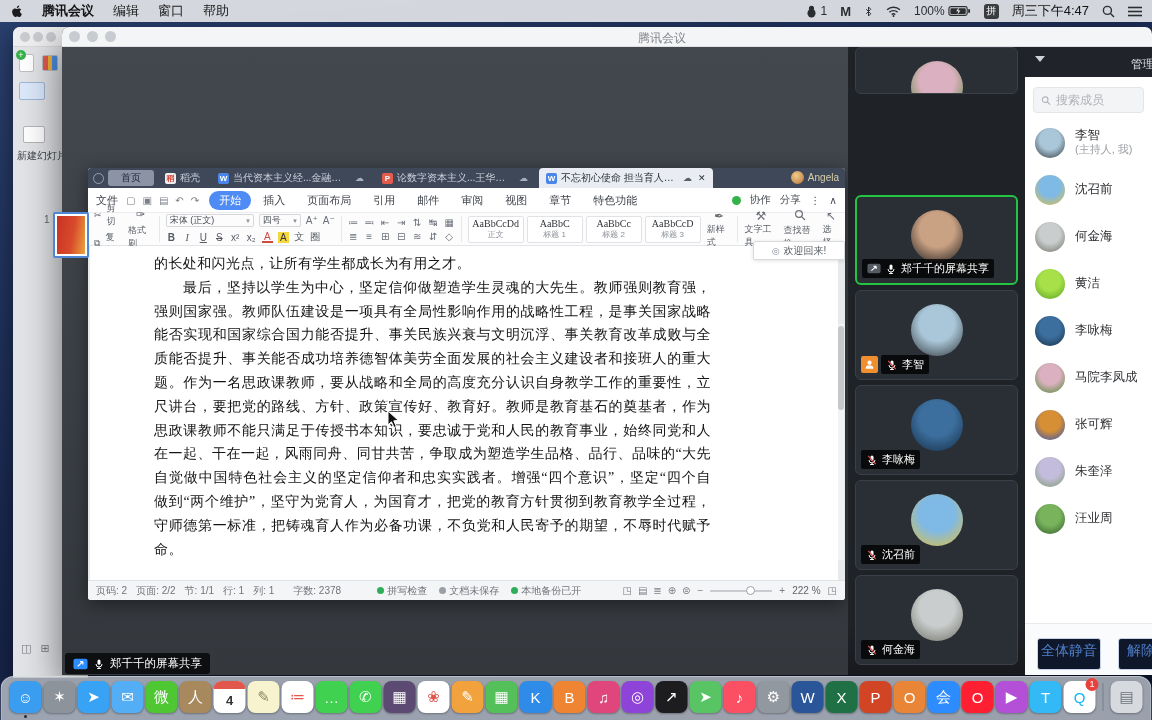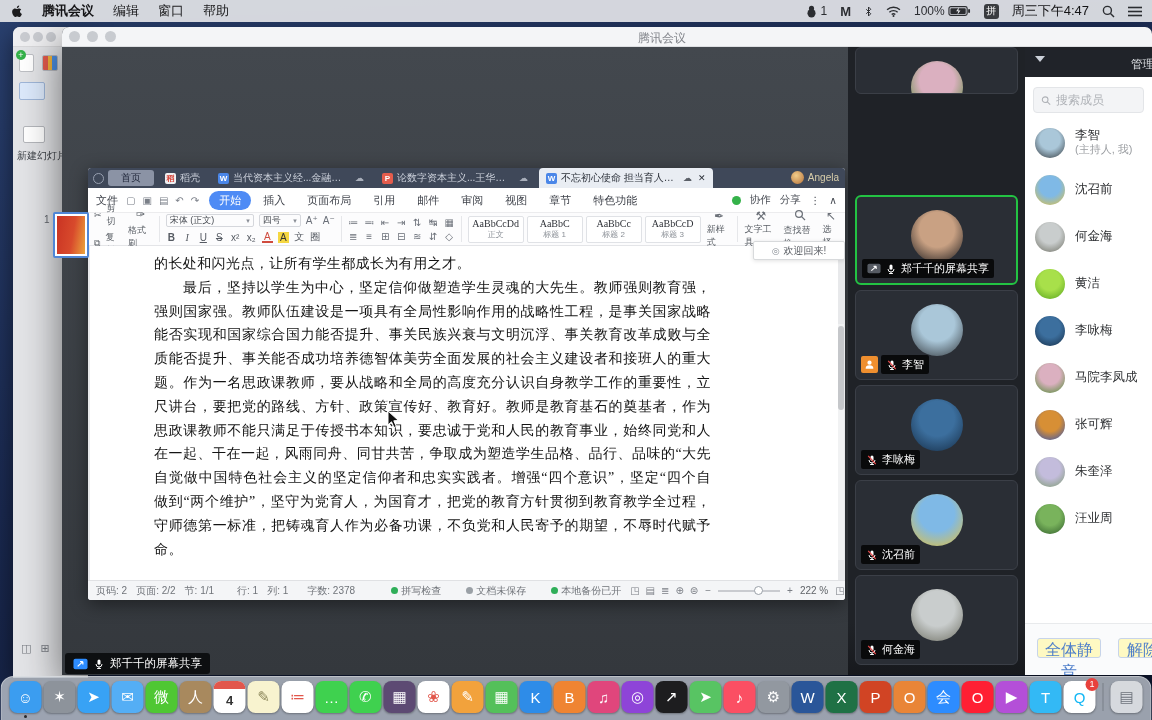--- a/index.html
+++ b/index.html
@@ -173,22 +173,22 @@
   .searchbox input{border:none;outline:none;background:transparent;width:80px;font-size:12px;color:#333}
   .searchbox input::placeholder{color:#b0b3b8}
   .plist{padding-top:2px}
   .prow{height:47px;display:flex;align-items:center;gap:10px;padding-left:10px}
   .pav{width:30px;height:30px;border-radius:50%;flex:none}
   .ptxt{display:flex;flex-direction:column;justify-content:center;line-height:1.25}
   .pnm{font-size:12.5px;color:#2e3033;white-space:nowrap}
   .psub{font-size:11px;color:#9a9da1;white-space:nowrap}
   .psub:empty{display:none}
   .pfoot{position:absolute;left:0;right:0;bottom:0;height:52px;background:#fafbfc;border-top:1px solid #e8eaec}
-  .pbtn{position:absolute;top:14px;height:20px;background:#fef9c3;border:1px solid #c7d4ea;border-radius:3px;
-    color:#4f7fca;font-size:16px;line-height:22px;text-align:center}
+  .pbtn{position:absolute;top:14px;height:32px;background:#0f172a;border:1px solid #c7d4ea;border-radius:3px;
+    color:#4f7fca;font-size:14px;line-height:22px;text-align:center}
   .pbtn.mute{left:12px;width:64px}
   .pbtn.unmute{left:93px;width:70px;text-align:left;padding-left:8px}
 
   
   .dock{position:absolute;left:50%;transform:translateX(-50%);bottom:0;height:44px;z-index:30;
     background:rgba(190,196,205,.8);border:1px solid rgba(255,255,255,.35);border-bottom:none;
     border-radius:13px 13px 0 0;display:flex;align-items:center;padding:3px 8px 6px;gap:2px}
   .dockitem{position:relative;width:32px;height:32px;flex:none}
   .dockitem .ic{width:32px;height:32px;border-radius:8px;display:flex;align-items:center;justify-content:center;
     font-size:15px;color:#fff;box-shadow:0 1px 2px rgba(0,0,0,.3)}
@@ -455,22 +455,22 @@
         </div>
 
         <div class="toast">
           <span class="tico2">◎</span>
           <span>欢迎回来!</span>
         </div>
 
         <div class="wstatus">
           <span>
             
-          <span style="margin-right:9px">页码: 2</span><span style="margin-right:9px">页面: 2/2</span><span style="margin-right:23px">节: 1/1</span><span style="margin-right:9px">行: 1</span><span style="margin-right:19px">列: 1</span><span style="margin-right:27px">字数: 2378</span></span>
-          <span style="display:flex;gap:25px">
+          <span style="margin-right:9px">页码: 2</span><span style="margin-right:9px">页面: 2/2</span><span style="margin-right:9px">节: 1/1</span><span style="margin-right:9px">行: 1</span><span style="margin-right:19px">列: 1</span><span style="margin-right:27px">字数: 2378</span></span>
+          <span style="display:flex;gap:12px">
 
               <span class="chk">
                 <span class="chkdot" style="background: rgb(47, 174, 89);"></span>
                 <span>拼写检查</span>
               </span>
 
               <span class="chk">
                 <span class="chkdot" style="background: rgb(154, 160, 166);"></span>
                 <span>文档未保存</span>
               </span>

